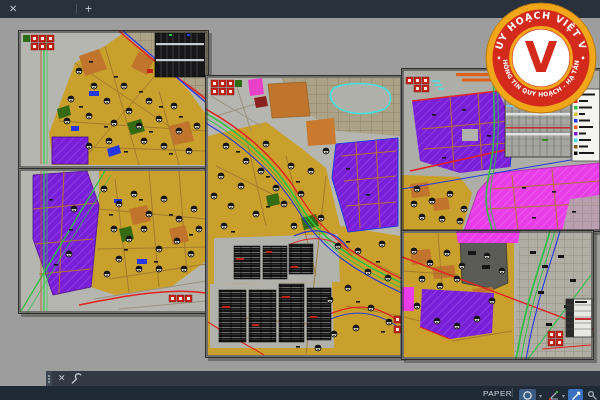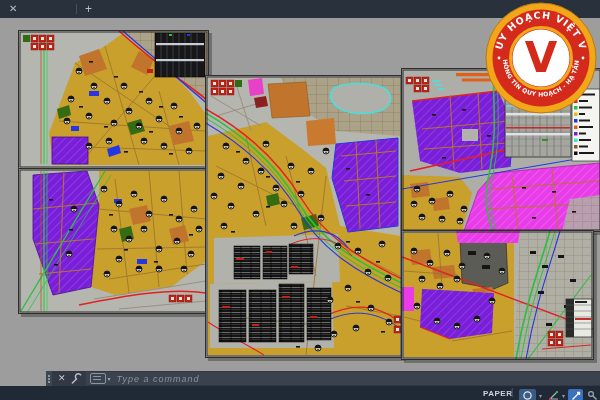--- a/index.html
+++ b/index.html
@@ -34,21 +34,21 @@
   .chip{width:14px;height:9px;border:1px solid #8b95a1;border-radius:2px;margin:0 2px 0 4px;position:relative}
   .chip::before{content:"";position:absolute;left:2px;top:2px;width:8px;height:1px;background:#8b95a1;box-shadow:0 3px 0 #8b95a1}
   .caret{font-size:6px;color:#9aa3ad;margin-right:4px}
   .cmd-field{flex:1;background:transparent;border:0;outline:none;color:#cfd4da;
              font-size:9px;font-style:italic;font-family:"Liberation Sans",sans-serif}
   .cmd-field::placeholder{color:#8b929c;font-style:italic;letter-spacing:1px}
 
   
   .statusbar{position:absolute;left:0;top:386px;width:600px;height:14px;background:#202a37;
              overflow:hidden;z-index:10}
-  .paper{position:absolute;left:483px;top:3px;font-size:8px;font-weight:bold;color:#ccd2d9;letter-spacing:.5px}
+  .paper{position:absolute;left:483px;top:3px;font-size:8px;font-weight:normal;color:#ccd2d9;letter-spacing:.5px}
   .st-sep{position:absolute;left:511px;top:1px;font-size:9px;color:#5a6676}
   .sic{position:absolute;top:3px;height:13px;border-radius:2px;display:flex;align-items:center;justify-content:center}
   .sic svg{display:block}
   .st-caret{position:absolute;top:6px;font-size:6px;color:#8e99a6}
 </style>
 </head>
 <body>
 
 <svg width="0" height="0" style="position:absolute" aria-hidden="true">
   <defs>
@@ -611,25 +611,20 @@
       <i></i>
       <i></i>
       <i></i>
     </div>
   <span class="cmd-close">✕</span>
   <span class="cmd-wrench">
     <svg width="11" height="11" viewBox="0 0 12 12">
       <path d="M1.5 11 L6 6.5 M6 6.5 A3.2 3.2 0 1 1 10.5 2" stroke="#b8c0ca" stroke-width="1.6" fill="none" stroke-linecap="round"></path>
     </svg>
   </span>
-  <div class="cmd-input">
-    <span class="chip"></span>
-    <span class="caret">▾</span>
-    <input class="cmd-field" placeholder="Type a command" style="">
-  </div>
 </div>
 
 <div class="statusbar">
   <span class="paper">PAPER</span>
   <span class="st-sep">|</span>
   <span class="sic" style="left:519px;width:17px;background:#3a5b82">
     <svg width="11" height="11" viewBox="0 0 11 11">
         <circle cx="5.5" cy="5.5" r="3.6" fill="none" stroke="#dfe6ee" stroke-width="1.3"></circle>
       </svg>
   </span>

